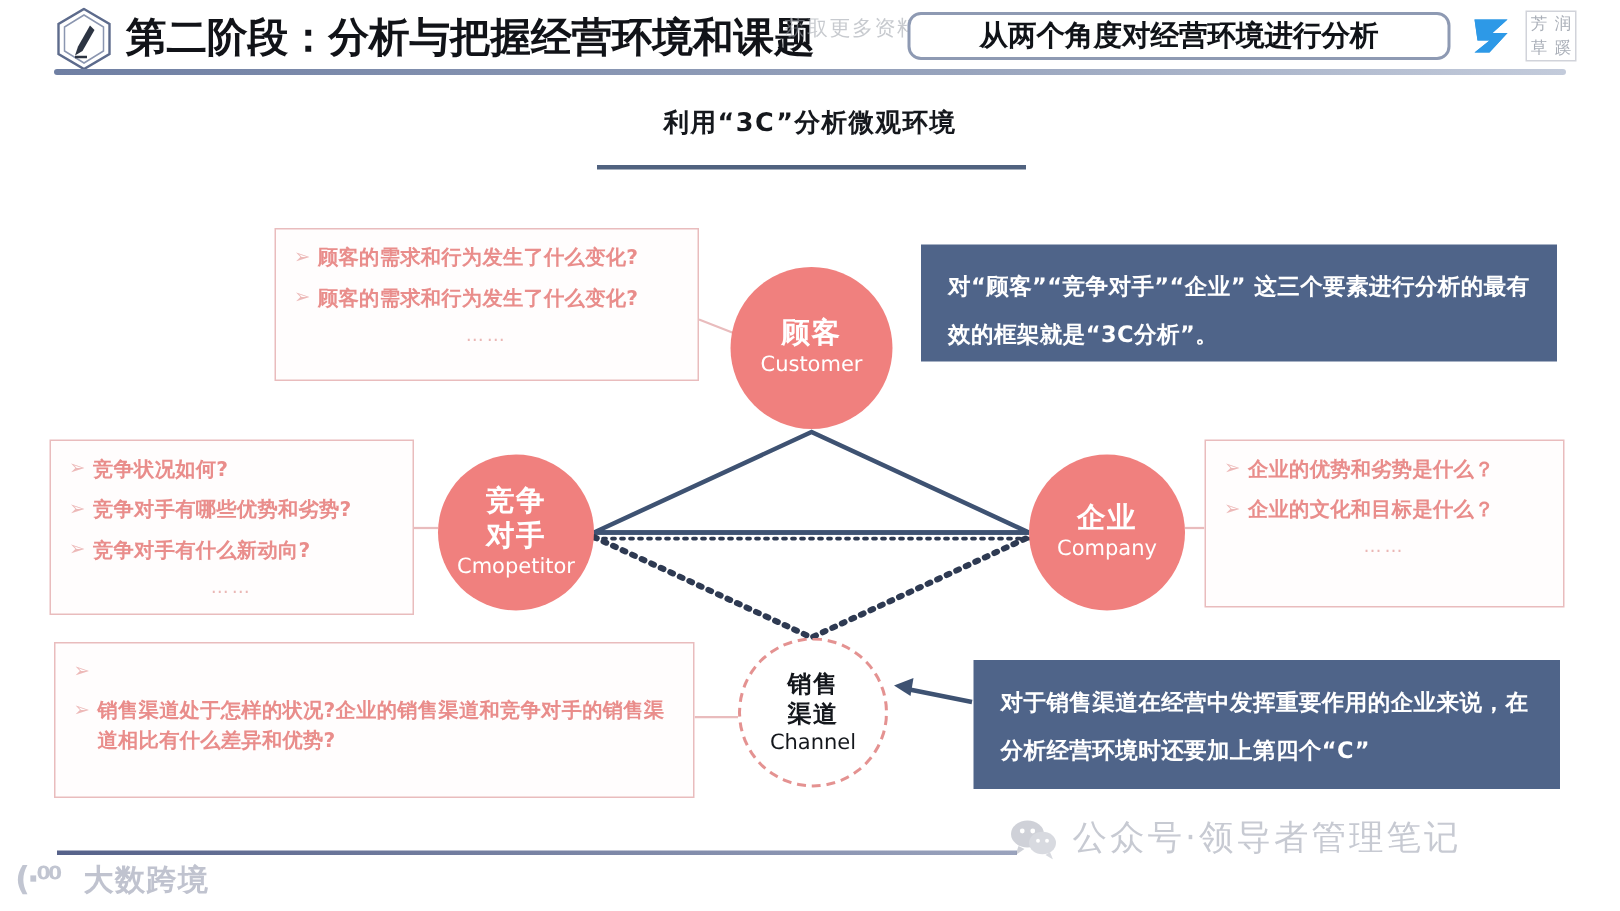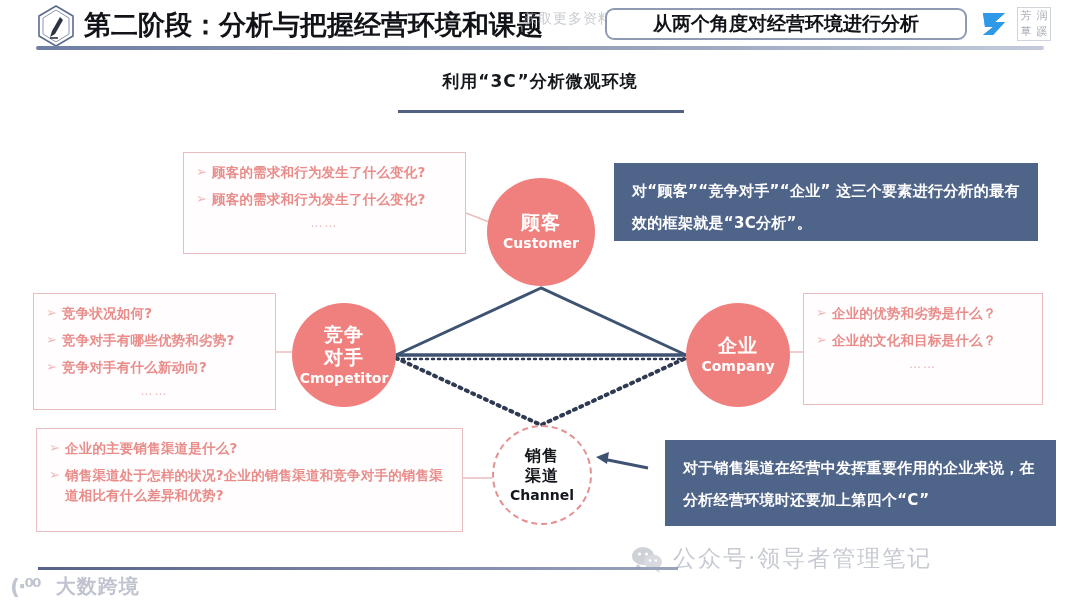--- a/index.html
+++ b/index.html
@@ -122,31 +122,31 @@
     background: #4f6489;
     color: #ffffff;
     display: flex; align-items: flex-start;
     padding: 12px 18px;
   }
   .bbox p {
     font-size: 15px; font-weight: bold; line-height: 32px;
     letter-spacing: .3px;
   }
   #blue-top { left: 614px; top: 163px; width: 424px; height: 78px; }
-  #blue-bottom { left: 649px; top: 440px; width: 391px; height: 86px; margin-left: 16px; }
+  #blue-bottom { left: 649px; top: 440px; width: 391px; height: 86px; }
 
   
   .circ {
     position: absolute; border-radius: 50%;
     display: flex; flex-direction: column;
     align-items: center; justify-content: center;
     color: #ffffff;
   }
   .circ .cn { font-size: 19px; font-weight: bold; line-height: 23px; letter-spacing: 1px; }
-  .circ .en { font-size: 14px; font-weight: bold; line-height: 19px; text-align: right; }
+  .circ .en { font-size: 14px; font-weight: normal; line-height: 19px; text-align: right; }
   .filled { background: #f0807e; }
   #c-customer { left: 487px; top: 178px; width: 108px; height: 108px; }
   #c-competitor { left: 292px; top: 303px; width: 104px; height: 104px; }
   #c-company { left: 686px; top: 303px; width: 104px; height: 104px; }
   #c-channel {
     left: 492px; top: 425px; width: 100px; height: 100px;
     border: 2px dashed #e49291; background: transparent;
     color: #14171c;
   }
   #c-channel .cn { font-size: 16px; line-height: 20px; color: #14171c; }
@@ -167,21 +167,21 @@
     opacity: .55;
   }
   .foot-logo .mark {
     font-size: 22px; color: #8f96ac; font-weight: bold; margin-right: 16px;
     letter-spacing: -2px;
   }
   .foot-logo .name {
     font-size: 20px; font-weight: bold; color: #8d93a9; letter-spacing: 1px;
   }
   .wm-right {
-    position: absolute; left: 630px; top: 543px;
+    position: absolute; left: 672px; top: 543px;
     display: flex; align-items: center;
     opacity: .42;
   }
   .wm-right .wc {
     width: 34px; height: 28px; margin-right: 9px; position: relative;
   }
   .wm-right .wtxt {
     font-size: 23px; color: #7b8296; letter-spacing: 2px; font-weight: normal;
   }
 </style>
@@ -304,21 +304,20 @@
     <div class="row">
       <div class="arw">➢</div>
       <div class="ptxt">企业的文化和目标是什么？</div>
     </div>
     <div class="dots">……</div>
   </div>
 
   <div class="pbox" id="box-channel">
     <div class="row">
       <div class="arw">➢</div>
-      <div class="ptxt">企业的主要销售渠道是什么?</div>
     </div>
     <div class="row">
       <div class="arw">➢</div>
       <div class="ptxt">销售渠道处于怎样的状况?企业的销售渠道和竞争对手的销售渠道相比有什么差异和优势?</div>
     </div>
   </div>
 
   <div class="bbox" id="blue-top">
     <p>对“顾客”“竞争对手”“企业” 这三个要素进行分析的最有效的框架就是“3C分析”。</p>
   </div>

